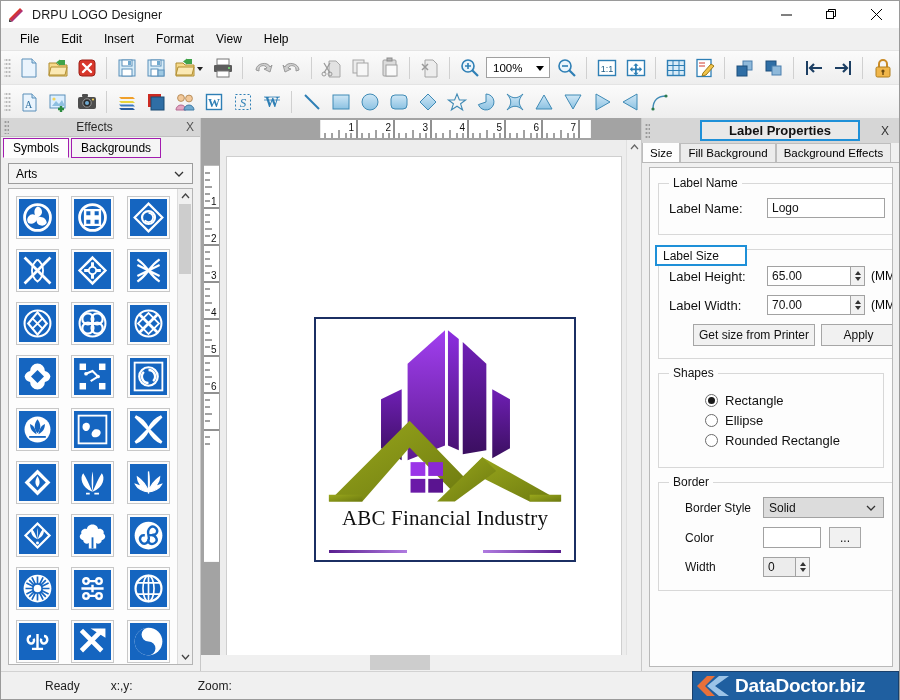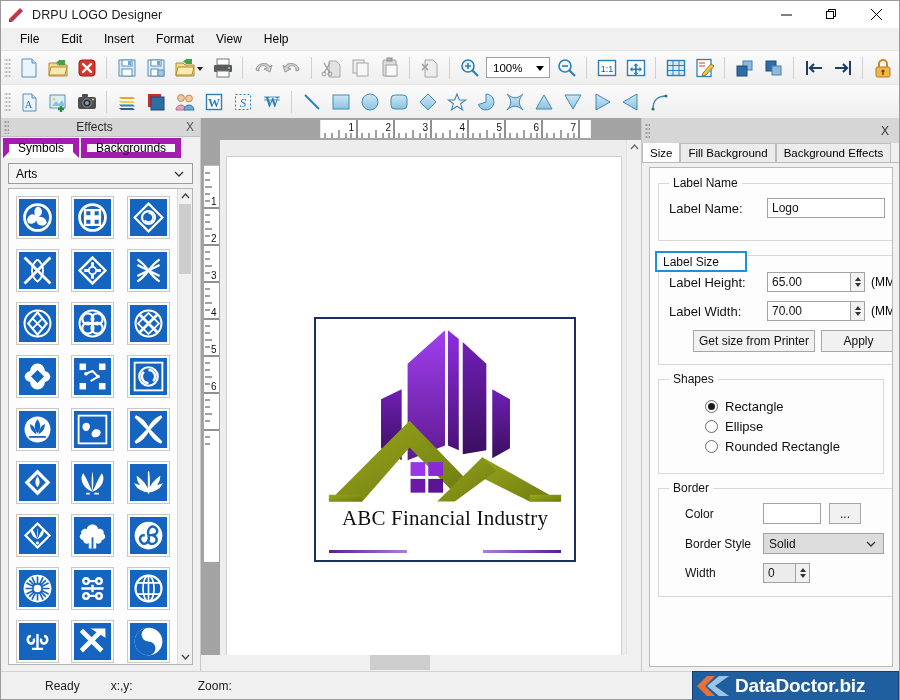--- a/index.html
+++ b/index.html
@@ -103,21 +103,21 @@
   .panel-head .ph-title {
     flex: 1 1 auto; text-align: center; font-size: 12px; color: #2a2a2a;
     font-weight: normal;
   }
   .panel-head .ph-close {
     width: 20px; text-align: center; font-size: 12px; color: #555;
   }
   .tabs-row { height: 22px; display: flex; align-items: flex-end; padding-left: 2px; background:#f0f0f0;}
   .tab {
     height: 20px; padding: 0 9px; font-size: 12px; color: #000;
-    display: flex; align-items: center; border: 6px solid #a21caf;
+    display: flex; align-items: center; border: 1px solid #a21caf;
     background: #f5f5f5; margin-right: 2px;
   }
   .tab.active { background: #fdfdfd; border-bottom-color: #fdfdfd; }
   .combo-wrap { padding: 5px 7px 4px 7px; }
   .combo {
     height: 21px; background: #f4f4f4; border: 1px solid #9c9c9c;
     display: flex; align-items: center; padding-left: 7px;
     font-size: 12px; color: #000; position: relative;
   }
   .combo .chev {
@@ -1183,34 +1183,35 @@
         <div style="width:19px"></div>
         <div style="flex:1 1 auto; background:#f0f0f0; position:relative;">
           <div style="position:absolute;left:150px;top:0;width:60px;height:15px;background:#cdcdcd;"></div>
         </div>
       </div>
     </div>
 
     <div class="right-panel">
       <div class="rp-head">
         <div class="grip2"></div>
+        <div class="rp-title-hl">Label Properties</div>
         <div class="rp-close">X</div>
       </div>
 
       <div class="rp-tabs">
         <div class="rp-tab active">Size</div>
         <div class="rp-tab">Fill Background</div>
         <div class="rp-tab">Background Effects</div>
       </div>
 
       <div class="rp-content">
 
         <fieldset class="grp">
           <legend>Label Name</legend>
-          <div class="frow" style="margin-bottom:12px;">
+          <div class="frow" style="margin-bottom:6px;">
             <div class="flabel" style="width:98px">Label Name:</div>
             <div class="txtbox" style="width:118px">Logo</div>
           </div>
         </fieldset>
 
         <fieldset class="grp" style="padding-top:10px;">
           <legend style="visibility:hidden">x</legend>
           <div style="position:absolute;left:-4px;top:-11px;width:92px;height:21px;border:2px solid #1e90d8;background:#fff;display:flex;align-items:center;padding-left:6px;font-size:12px;color:#111;">Label Size</div>
 
           <div class="frow">
@@ -1252,35 +1253,35 @@
           <div class="radio-row">
             <span class="radio"></span>
             <span class="flabel">Rounded Rectangle</span>
           </div>
         </fieldset>
 
         <fieldset class="grp">
           <legend>Border</legend>
 
           <div class="frow" style="margin-left:16px;">
-            <div class="flabel" style="width:78px;font-size:12px;">Color</div>
-            <div class="txtbox" style="width:58px;height:21px;"></div>
-            <div class="btn" style="width:32px;height:21px;margin-left:8px;align-items:flex-end;padding-bottom:2px;font-size:12px;">...</div>
-          </div>
-
-          <div class="frow" style="margin-left:16px;">
             <div class="flabel" style="width:78px;font-size:12px;">Border Style</div>
             <div class="sel" style="width:121px;">
               <span>Solid</span>
               <span class="chev">
                 <svg width="12" height="12" viewBox="0 0 12 12">
                     <path d="M2 4 L6 8 L10 4" fill="none" stroke="#333" stroke-width="1.3"></path>
                   </svg>
               </span>
             </div>
+          </div>
+
+          <div class="frow" style="margin-left:16px;">
+            <div class="flabel" style="width:78px;font-size:12px;">Color</div>
+            <div class="txtbox" style="width:58px;height:21px;"></div>
+            <div class="btn" style="width:32px;height:21px;margin-left:8px;align-items:flex-end;padding-bottom:2px;font-size:12px;">...</div>
           </div>
 
           <div class="frow" style="margin-left:16px;margin-bottom:3px;">
             <div class="flabel" style="width:78px;font-size:12px;">Width</div>
             <div class="txtbox" style="width:33px;background:#ececec;">0</div>
             <div class="spin">
                 <i class="up"></i>
                 <i class="dn"></i>
               </div>
           </div>

